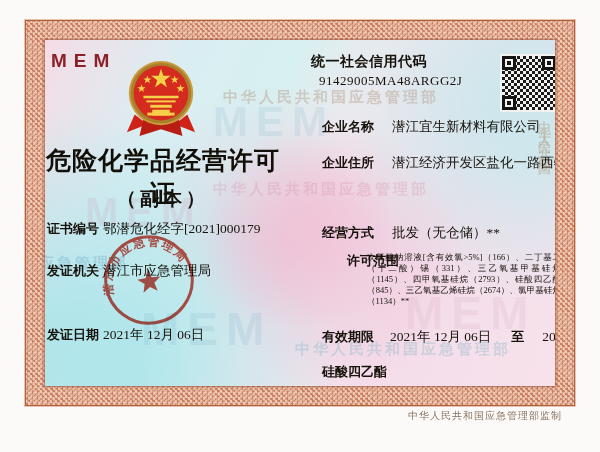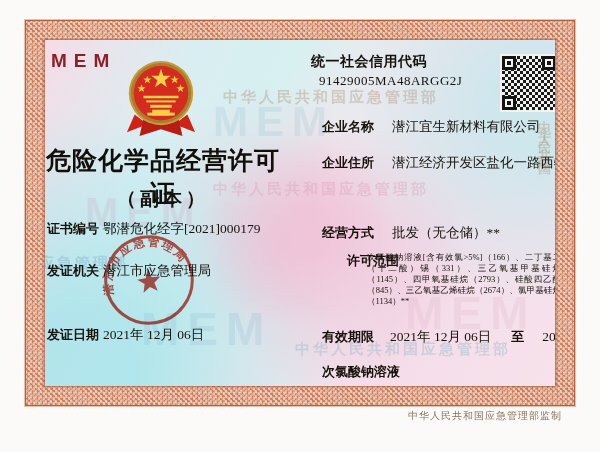--- a/index.html
+++ b/index.html
@@ -179,21 +179,21 @@
       </div>
       <div class="line r-scope-label">
         <span class="lbl">许可范围</span>
       </div>
       <div class="r-scope-value">次氯酸钠溶液[含有效氯&gt;5%]（166）、二丁基二（十二酸）锡（331）、三乙氧基甲基硅烷（1145）、四甲氧基硅烷（2793）、硅酸四乙酯（845）、三乙氧基乙烯硅烷（2674）、氯甲基硅烷（1134）**</div>
 
       <div class="line r-row r-valid">
         <span class="lbl">有效期限</span><span class="val v1">2021年 12月 06日</span><span class="to">至</span><span class="val v2">2024年 12月05日</span>
       </div>
       <div class="line r-row r-ext">
-        <span class="lbl">次氯酸钠溶液</span><span class="val"></span>
+        <span class="lbl">硅酸四乙酯</span><span class="val"></span>
       </div>
 
     </div>
   </div>
 
   <div class="footer">中华人民共和国应急管理部监制</div>
 
 </div>
 
 </body></html>

